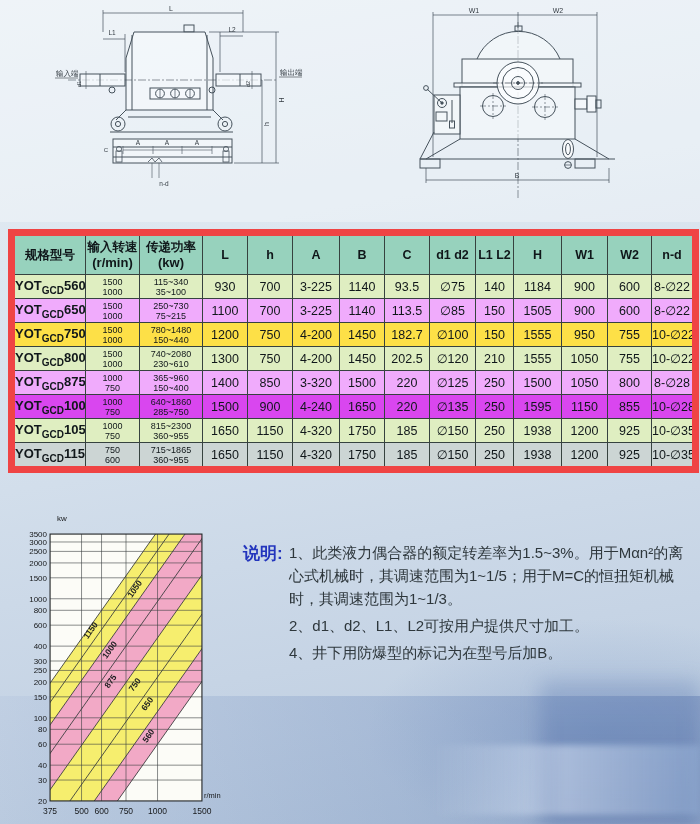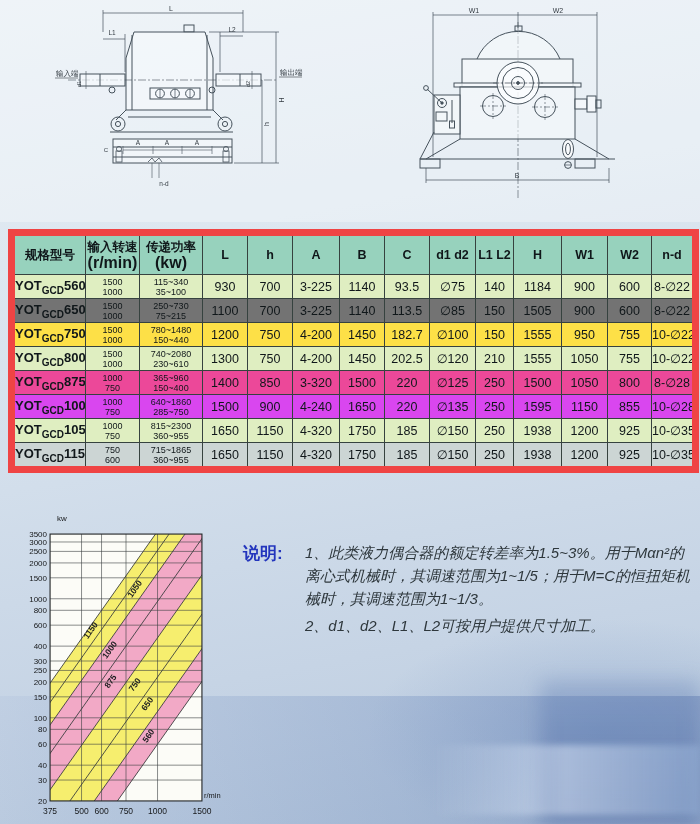--- a/index.html
+++ b/index.html
@@ -23,28 +23,28 @@
   table.spec{
     position:absolute;left:8px;top:229px;width:684px;
     border-collapse:collapse;table-layout:fixed;
     border:7px solid #ef4444;
   }
   table.spec th,table.spec td{
     border:1px solid #36423f;text-align:center;vertical-align:middle;
     padding:0;color:#10171a;overflow:hidden;white-space:nowrap;
   }
   table.spec thead th{height:38px;font-size:12.5px;font-weight:bold;line-height:15px;}
-  table.spec thead th .sub{font-size:16px;font-weight:bold;}
+  table.spec thead th .sub{font-size:13px;font-weight:bold;}
   table.spec tbody td{height:23px;font-size:12.5px;}
   table.spec td.model{font-size:13px;font-weight:bold;letter-spacing:0;}
   table.spec td.model sub{font-size:10px;font-weight:bold;}
   table.spec td.dual{font-size:9px;line-height:10px;}
   .notes{position:absolute;left:243px;top:541px;width:454px;}
   .notes .ttl{position:absolute;left:0;top:1px;font-size:17px;font-weight:bold;color:#2335bd;}
-  .notes .items{margin-left:62px;font-style:italic;}
+  .notes .items{margin-left:46px;}
   .notes .items p{margin:0 0 4px 0;font-size:15px;line-height:23px;color:#2e373c;}
   #chart{position:absolute;left:25px;top:512px;}
 </style>
 </head>
 <body>
 
 <div class="wm topfade"></div>
 <div class="wm wm1"></div>
 <div class="wm wm2"></div>
 <div class="wm wm3"></div>
@@ -280,21 +280,21 @@
         <td class="val">3-225</td>
         <td class="val">1140</td>
         <td class="val">93.5</td>
         <td class="val">∅75</td>
         <td class="val">140</td>
         <td class="val">1184</td>
         <td class="val">900</td>
         <td class="val">600</td>
         <td class="val">8-∅22</td>
       </tr>
-      <tr style="background: #737373;">
+      <tr style="background: #f0abfc;">
         <td class="model"><span>YOT</span><sub>GCD</sub><span>650</span></td>
         <td class="dual">
           <div>1500</div>
           <div>1000</div>
         </td>
         <td class="dual">
           <div>250~730</div>
           <div>75~215</div>
         </td>
         <td class="val">1100</td>
@@ -346,21 +346,21 @@
         <td class="val">4-200</td>
         <td class="val">1450</td>
         <td class="val">202.5</td>
         <td class="val">∅120</td>
         <td class="val">210</td>
         <td class="val">1555</td>
         <td class="val">1050</td>
         <td class="val">755</td>
         <td class="val">10-∅22</td>
       </tr>
-      <tr style="background: #ec4899;">
+      <tr style="background: #f0abfc;">
         <td class="model"><span>YOT</span><sub>GCD</sub><span>875</span></td>
         <td class="dual">
           <div>1000</div>
           <div>750</div>
         </td>
         <td class="dual">
           <div>365~960</div>
           <div>150~400</div>
         </td>
         <td class="val">1400</td>
@@ -530,14 +530,15 @@
     <text x="177" y="302" text-anchor="middle" font-size="8.5" fill="#16181a">1500</text>
     <text x="32" y="9" text-anchor="start" font-size="8" fill="#16181a">kw</text>
     <text x="179" y="286" text-anchor="start" font-size="7.5" fill="#16181a">r/min</text>
   </svg>
 
 <div class="notes">
   <span class="ttl">说明:</span>
   <div class="items">
       <p>1、此类液力偶合器的额定转差率为1.5~3%。用于Mαn²的离心式机械时，其调速范围为1~1/5；用于M=C的恒扭矩机械时，其调速范围为1~1/3。</p>
       <p>2、d1、d2、L1、L2可按用户提供尺寸加工。</p>
+      <p>4、井下用防爆型的标记为在型号后加B。</p>
     </div>
 </div>
 
 </body></html>

